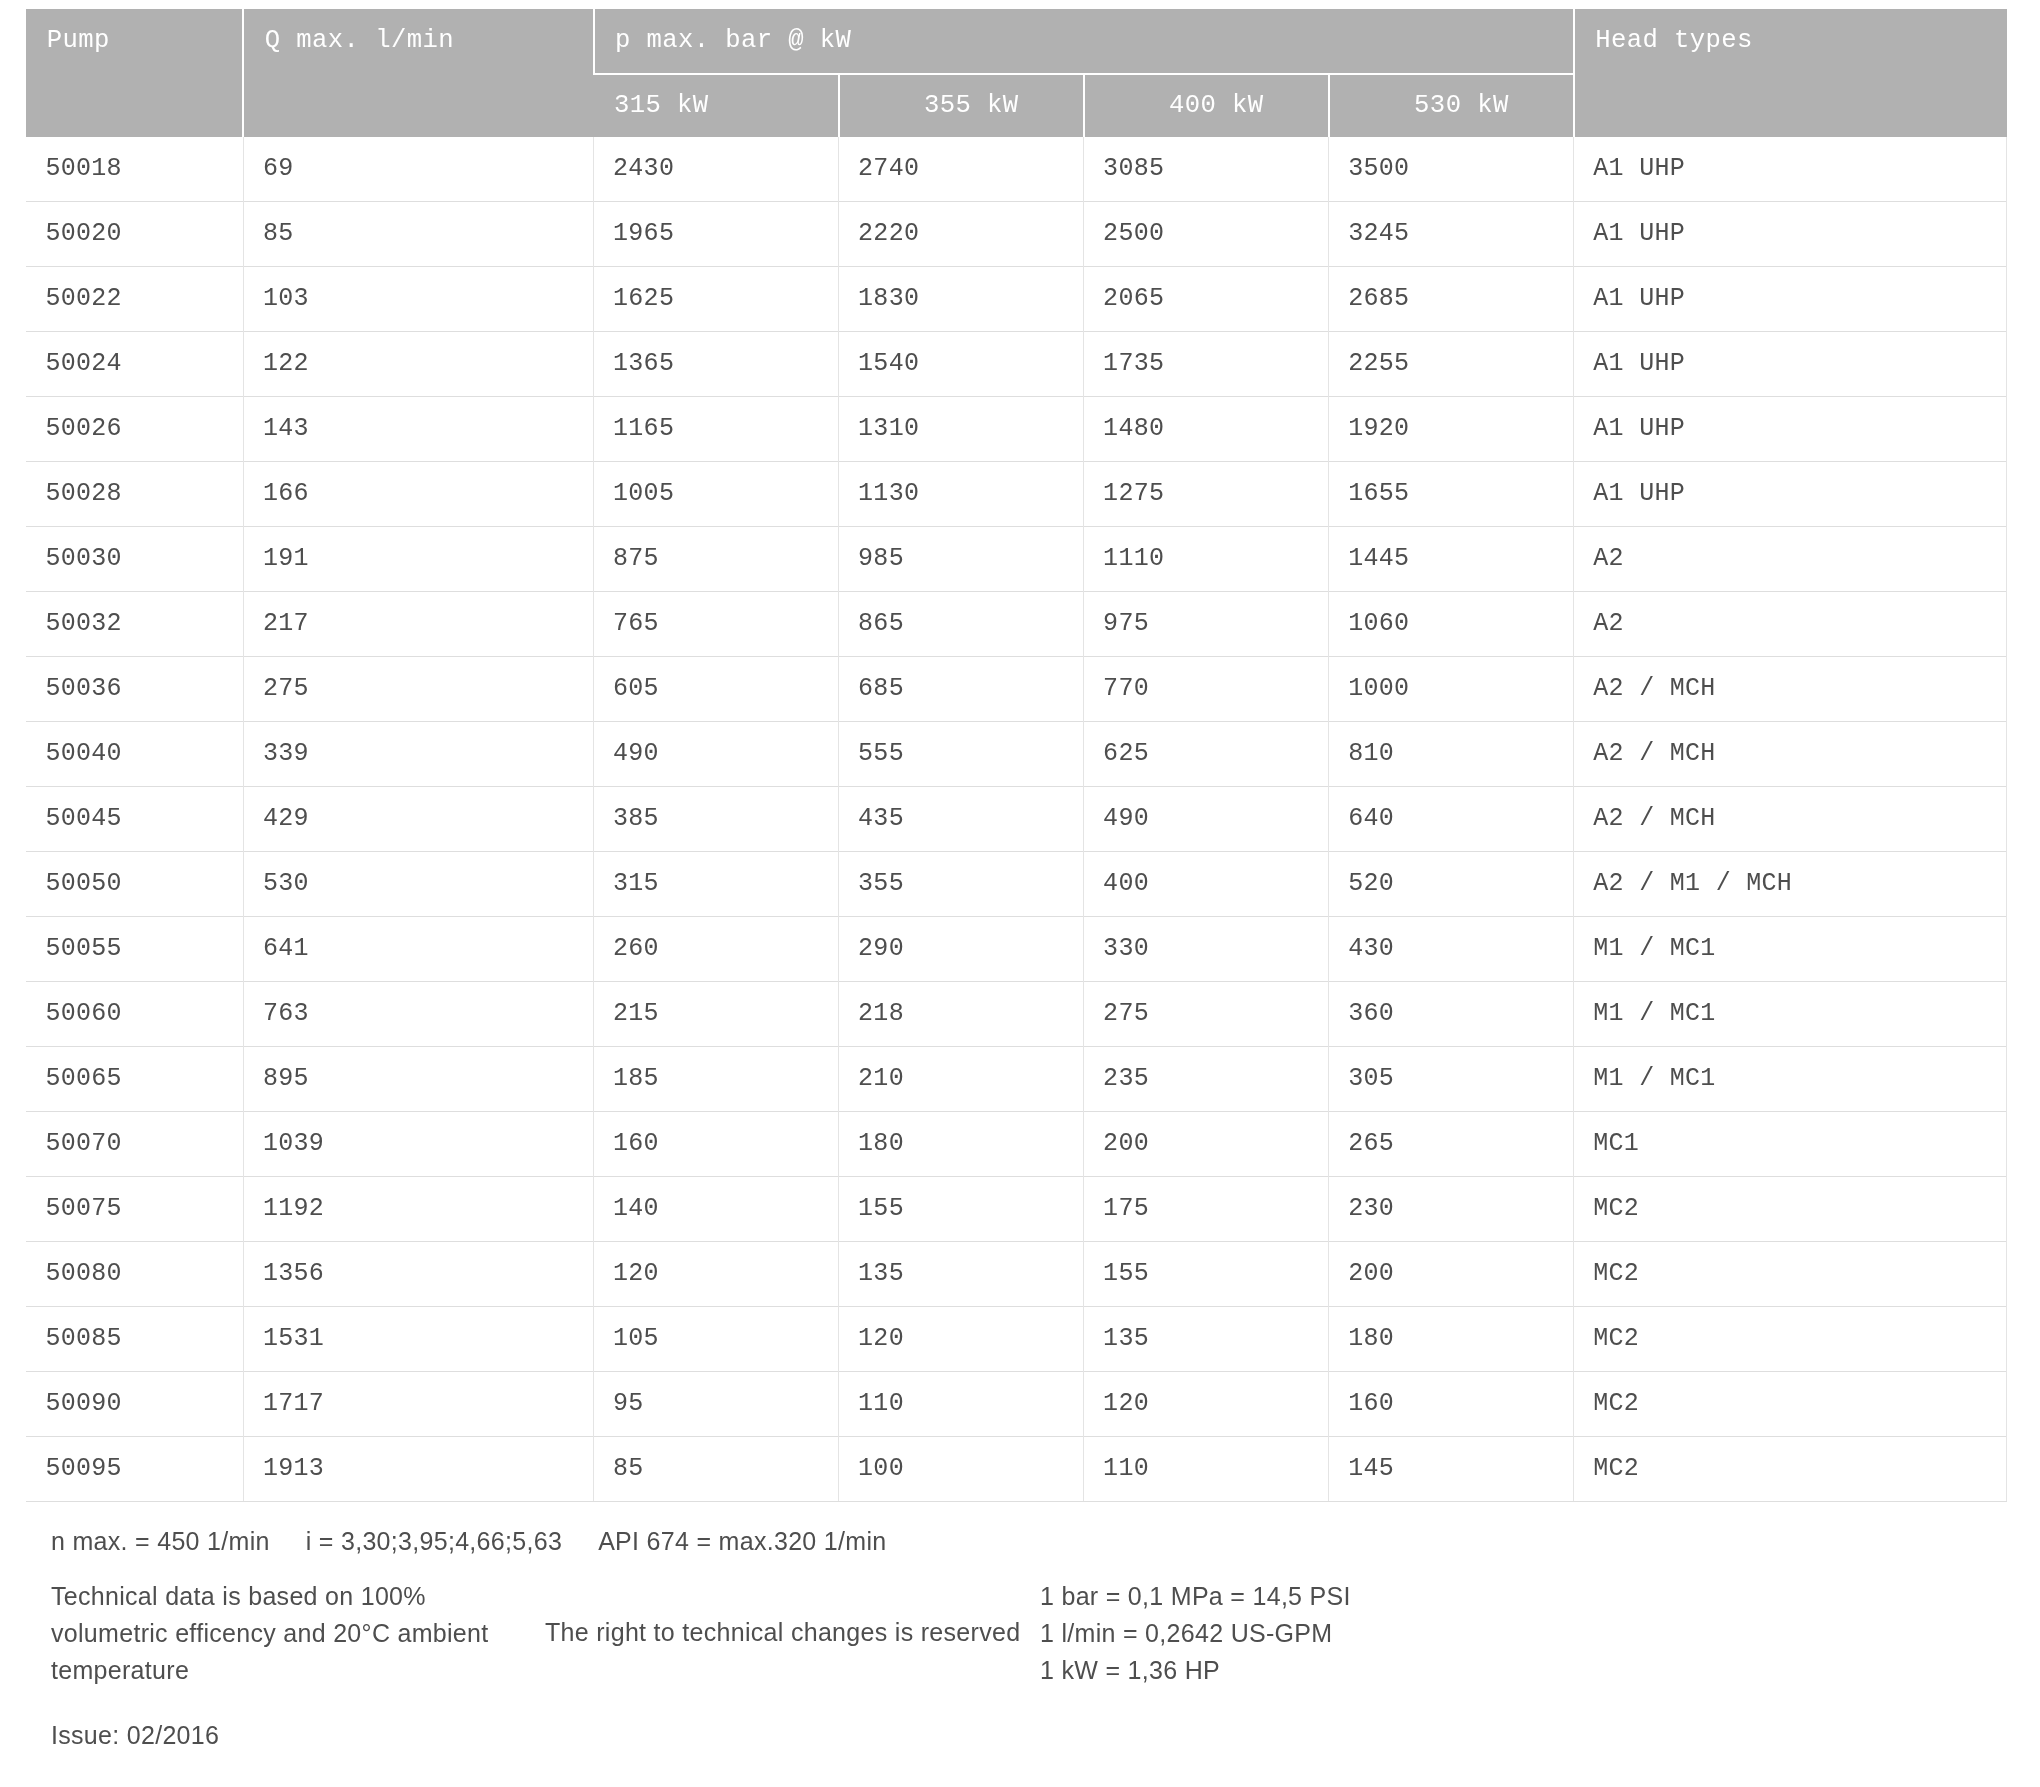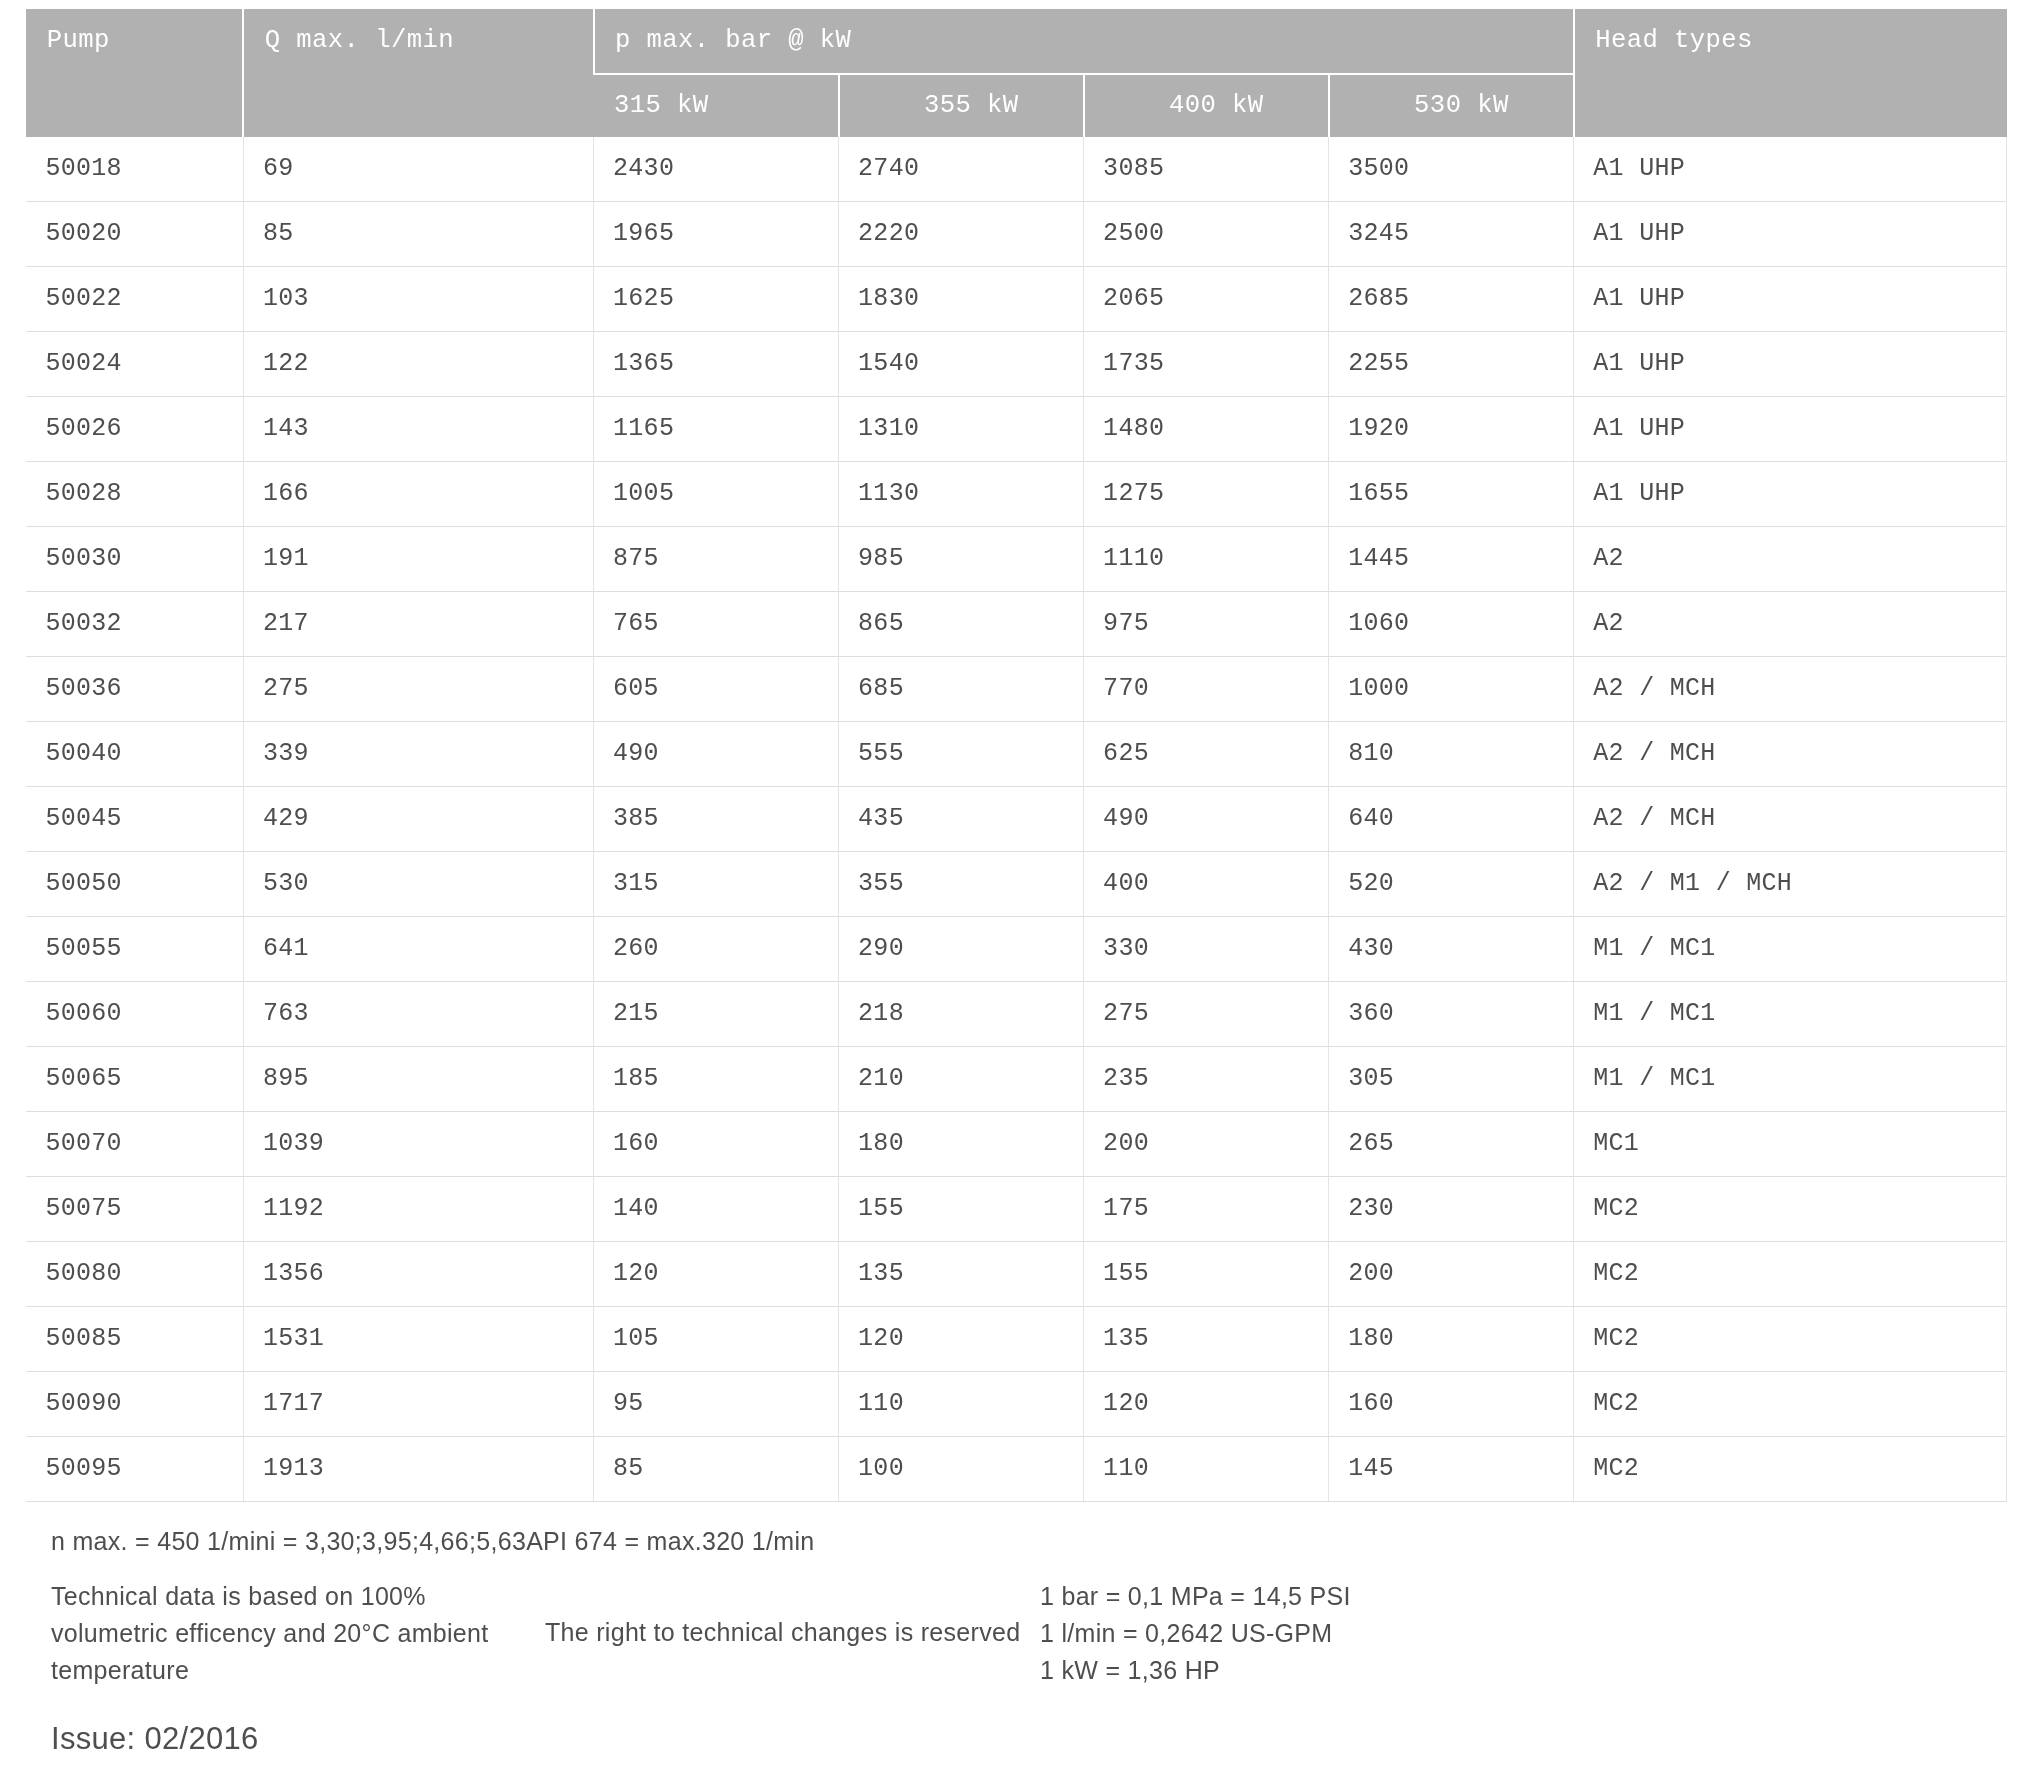--- a/index.html
+++ b/index.html
@@ -58,39 +58,40 @@
     vertical-align: middle;
     letter-spacing: 0.3px;
   }
   tbody tr:first-child td { border-top: none; }
   tbody tr:last-child td { border-bottom: 1.7px solid #dedede; }
   tbody td + td { border-left: 1.7px solid #e4e4e4; }
   tbody td:last-child { border-right: 1.7px solid #e4e4e4; }
 
   .footnote-line {
     display: flex;
+    gap: 36px;
     margin: 25.6px 0 0 51px;
     font-size: 25px;
     letter-spacing: 0.3px;
     align-items: center;
   }
   .footer-cols {
     display: flex;
     margin: 22px 0 0 51px;
     font-size: 25px;
     line-height: 37px;
     letter-spacing: 0.3px;
   }
   .footer-col-1 { width: 491px; }
   .footer-col-2 { width: 494px; white-space: pre-line; }
   .footer-col-3 { width: 495px; margin-top: 36px; }
   .footer-col-4 { }
   .issue-line {
     margin: 32px 0 0 51px;
-    font-size: 31px;
+    font-size: 25px;
     letter-spacing: 0.3px;
   }
 </style>
 </head>
 <body>
 
 <div class="page">
 
   <table class="pump-table">
     <colgroup>

